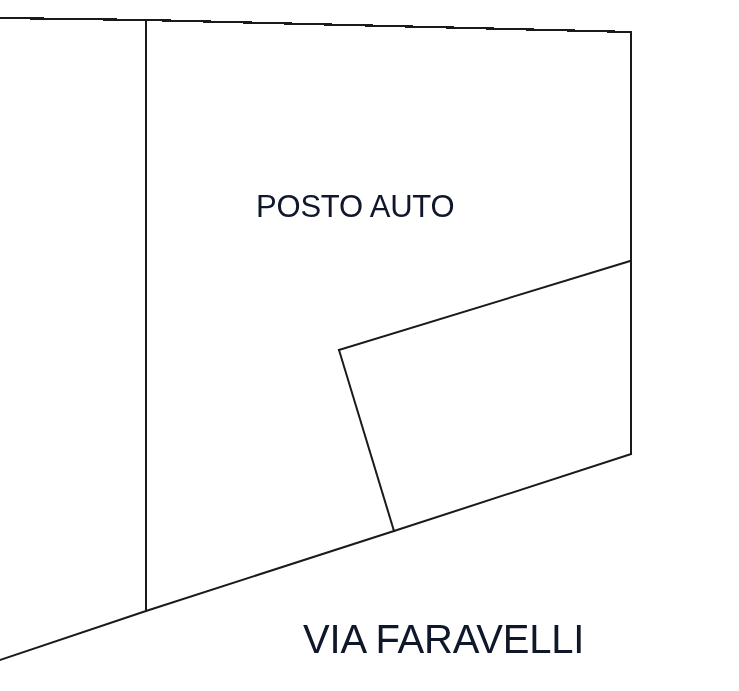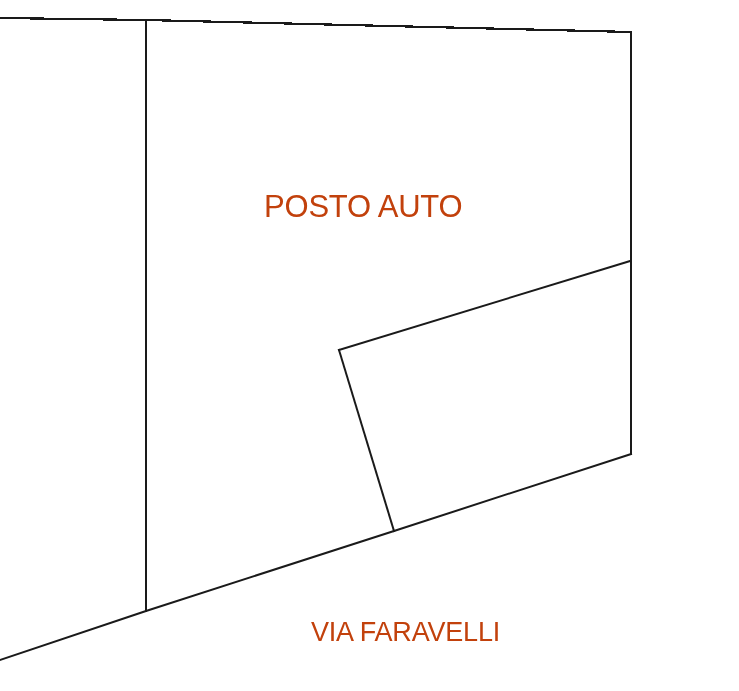--- a/index.html
+++ b/index.html
@@ -41,42 +41,41 @@
     stroke-linecap: square;
     stroke-linejoin: miter;
   }
   .parcel-fill {
     fill: #ffffff;
     stroke: none;
   }
   .plan-label {
     position: absolute;
     white-space: nowrap;
-    color: #c2410c;
+    color: #0f172a;
     user-select: none;
-    margin-left: 8px;
   }
   #label-posto-auto {
     left: 256px;
     top: 189px;
     font-size: 31px;
     font-weight: 400;
     letter-spacing: -0.2px;
   }
   #label-bcnc {
     left: 448px;
     top: 396px;
     font-size: 30px;
     font-weight: 700;
     letter-spacing: -0.5px;
   }
   #label-via-faravelli {
     left: 303px;
     top: 617px;
-    font-size: 27px;
+    font-size: 40px;
     font-weight: 400;
     letter-spacing: -0.2px;
   }
 </style>
 </head>
 <body>
 
 <div id="plan-root">
 
   <svg id="plan-svg" viewBox="0 0 739 691" xmlns="http://www.w3.org/2000/svg">

